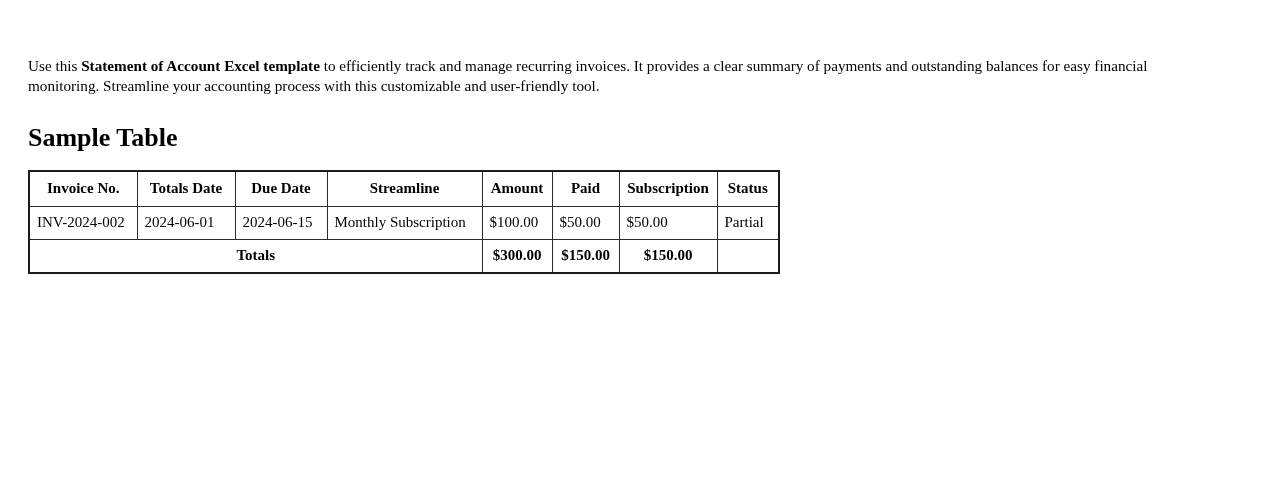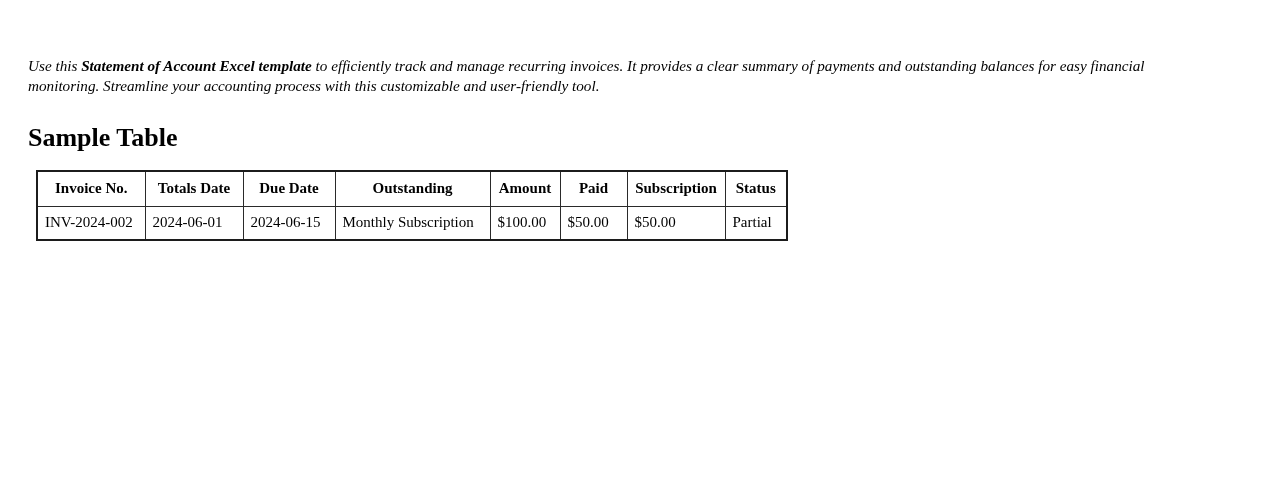--- a/index.html
+++ b/index.html
@@ -25,35 +25,34 @@
     font-weight: bold;
     margin: 0 0 0 0;
     letter-spacing: -0.1px;
   }
   p.intro {
     font-size: 15.2px;
     line-height: 1.33;
     margin: 30px 0 0 0;
     max-width: 1185px;
     text-align: left;
-    font-style: italic;
   }
   p.intro b {
     font-weight: bold;
   }
   h2.section-title {
     font-size: 26px;
     font-weight: bold;
     margin: 26px 0 0 0;
     line-height: 1.2;
   }
   table.sample-table {
     border-collapse: collapse;
     margin-top: 16px;
-    margin-left: 8px;
+    margin-left: 0;
     border: 2px solid #1c1c1c;
     table-layout: fixed;
     width: 750px;
     background: #ffffff;
     padding-left: 36px;
   }
   table.sample-table th,
   table.sample-table td {
     border: 1px solid #2a2a2a;
     font-size: 15px;
@@ -120,35 +119,42 @@
       <col class="c-amt">
         <col class="c-paid">
         <col class="c-out">
         <col class="c-stat">
     </colgroup>
     <thead>
       <tr>
         <th>Invoice No.</th>
         <th>Totals Date</th>
         <th>Due Date</th>
-        <th>Outstanding</th>
+        <th>Streamline</th>
         <th>Amount</th>
         <th>Paid</th>
         <th>Subscription</th>
         <th>Status</th>
       </tr>
     </thead>
     <tbody>
       <tr>
         <td>INV-2024-002</td>
         <td>2024-06-01</td>
         <td>2024-06-15</td>
         <td>Monthly Subscription</td>
         <td>$100.00</td>
         <td>$50.00</td>
         <td>$50.00</td>
         <td>Partial</td>
       </tr>
+      <tr class="totals-row">
+        <td class="totals-label" colspan="4">Totals</td>
+        <td class="totals-value">$300.00</td>
+        <td class="totals-value">$150.00</td>
+        <td class="totals-value">$150.00</td>
+        <td class="totals-blank"></td>
+      </tr>
     </tbody>
   </table>
 
 
 </div>
 
 </body></html>

